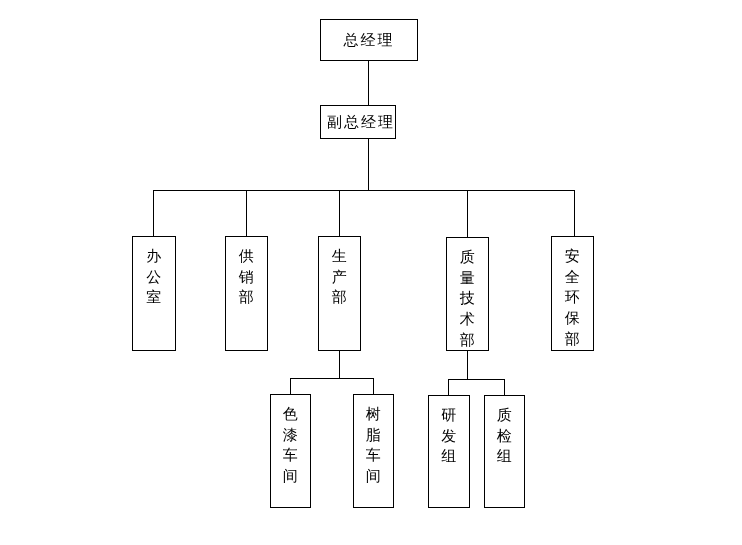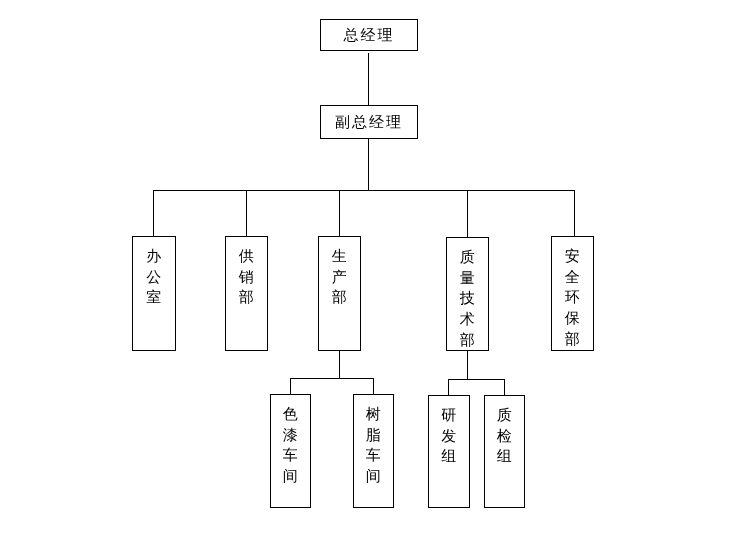--- a/index.html
+++ b/index.html
@@ -59,27 +59,27 @@
     z-index: 1;
   }
   .edge.v { width: 1px; }
   .edge.h { height: 1px; }
 </style>
 </head>
 <body>
 
 <div id="chart-canvas">
 
-  <div class="node horiz" style="left:320px; top:19px; width:98px; height:32px;">
+  <div class="node horiz" style="left:320px; top:19px; width:98px; height:42px;">
     <span class="node-label">总经理</span>
   </div>
 
   <div class="edge v" style="left:368px; top:53px; height:52px;"></div>
 
-  <div class="node horiz" style="left:320px; top:105px; width:98px; height:34px;">
+  <div class="node horiz" style="left:320px; top:105px; width:76px; height:34px;justify-content:flex-end;">
     <span class="node-label">副总经理</span>
   </div>
 
   <div class="edge v" style="left:368px; top:139px; height:52px;"></div>
 
   <div class="edge h" style="left:153px; top:190px; width:422px;"></div>
 
   <div class="edge v" style="left:153px; top:190px; height:46px;"></div>
   <div class="edge v" style="left:246px; top:190px; height:46px;"></div>
   <div class="edge v" style="left:339px; top:190px; height:46px;"></div>

